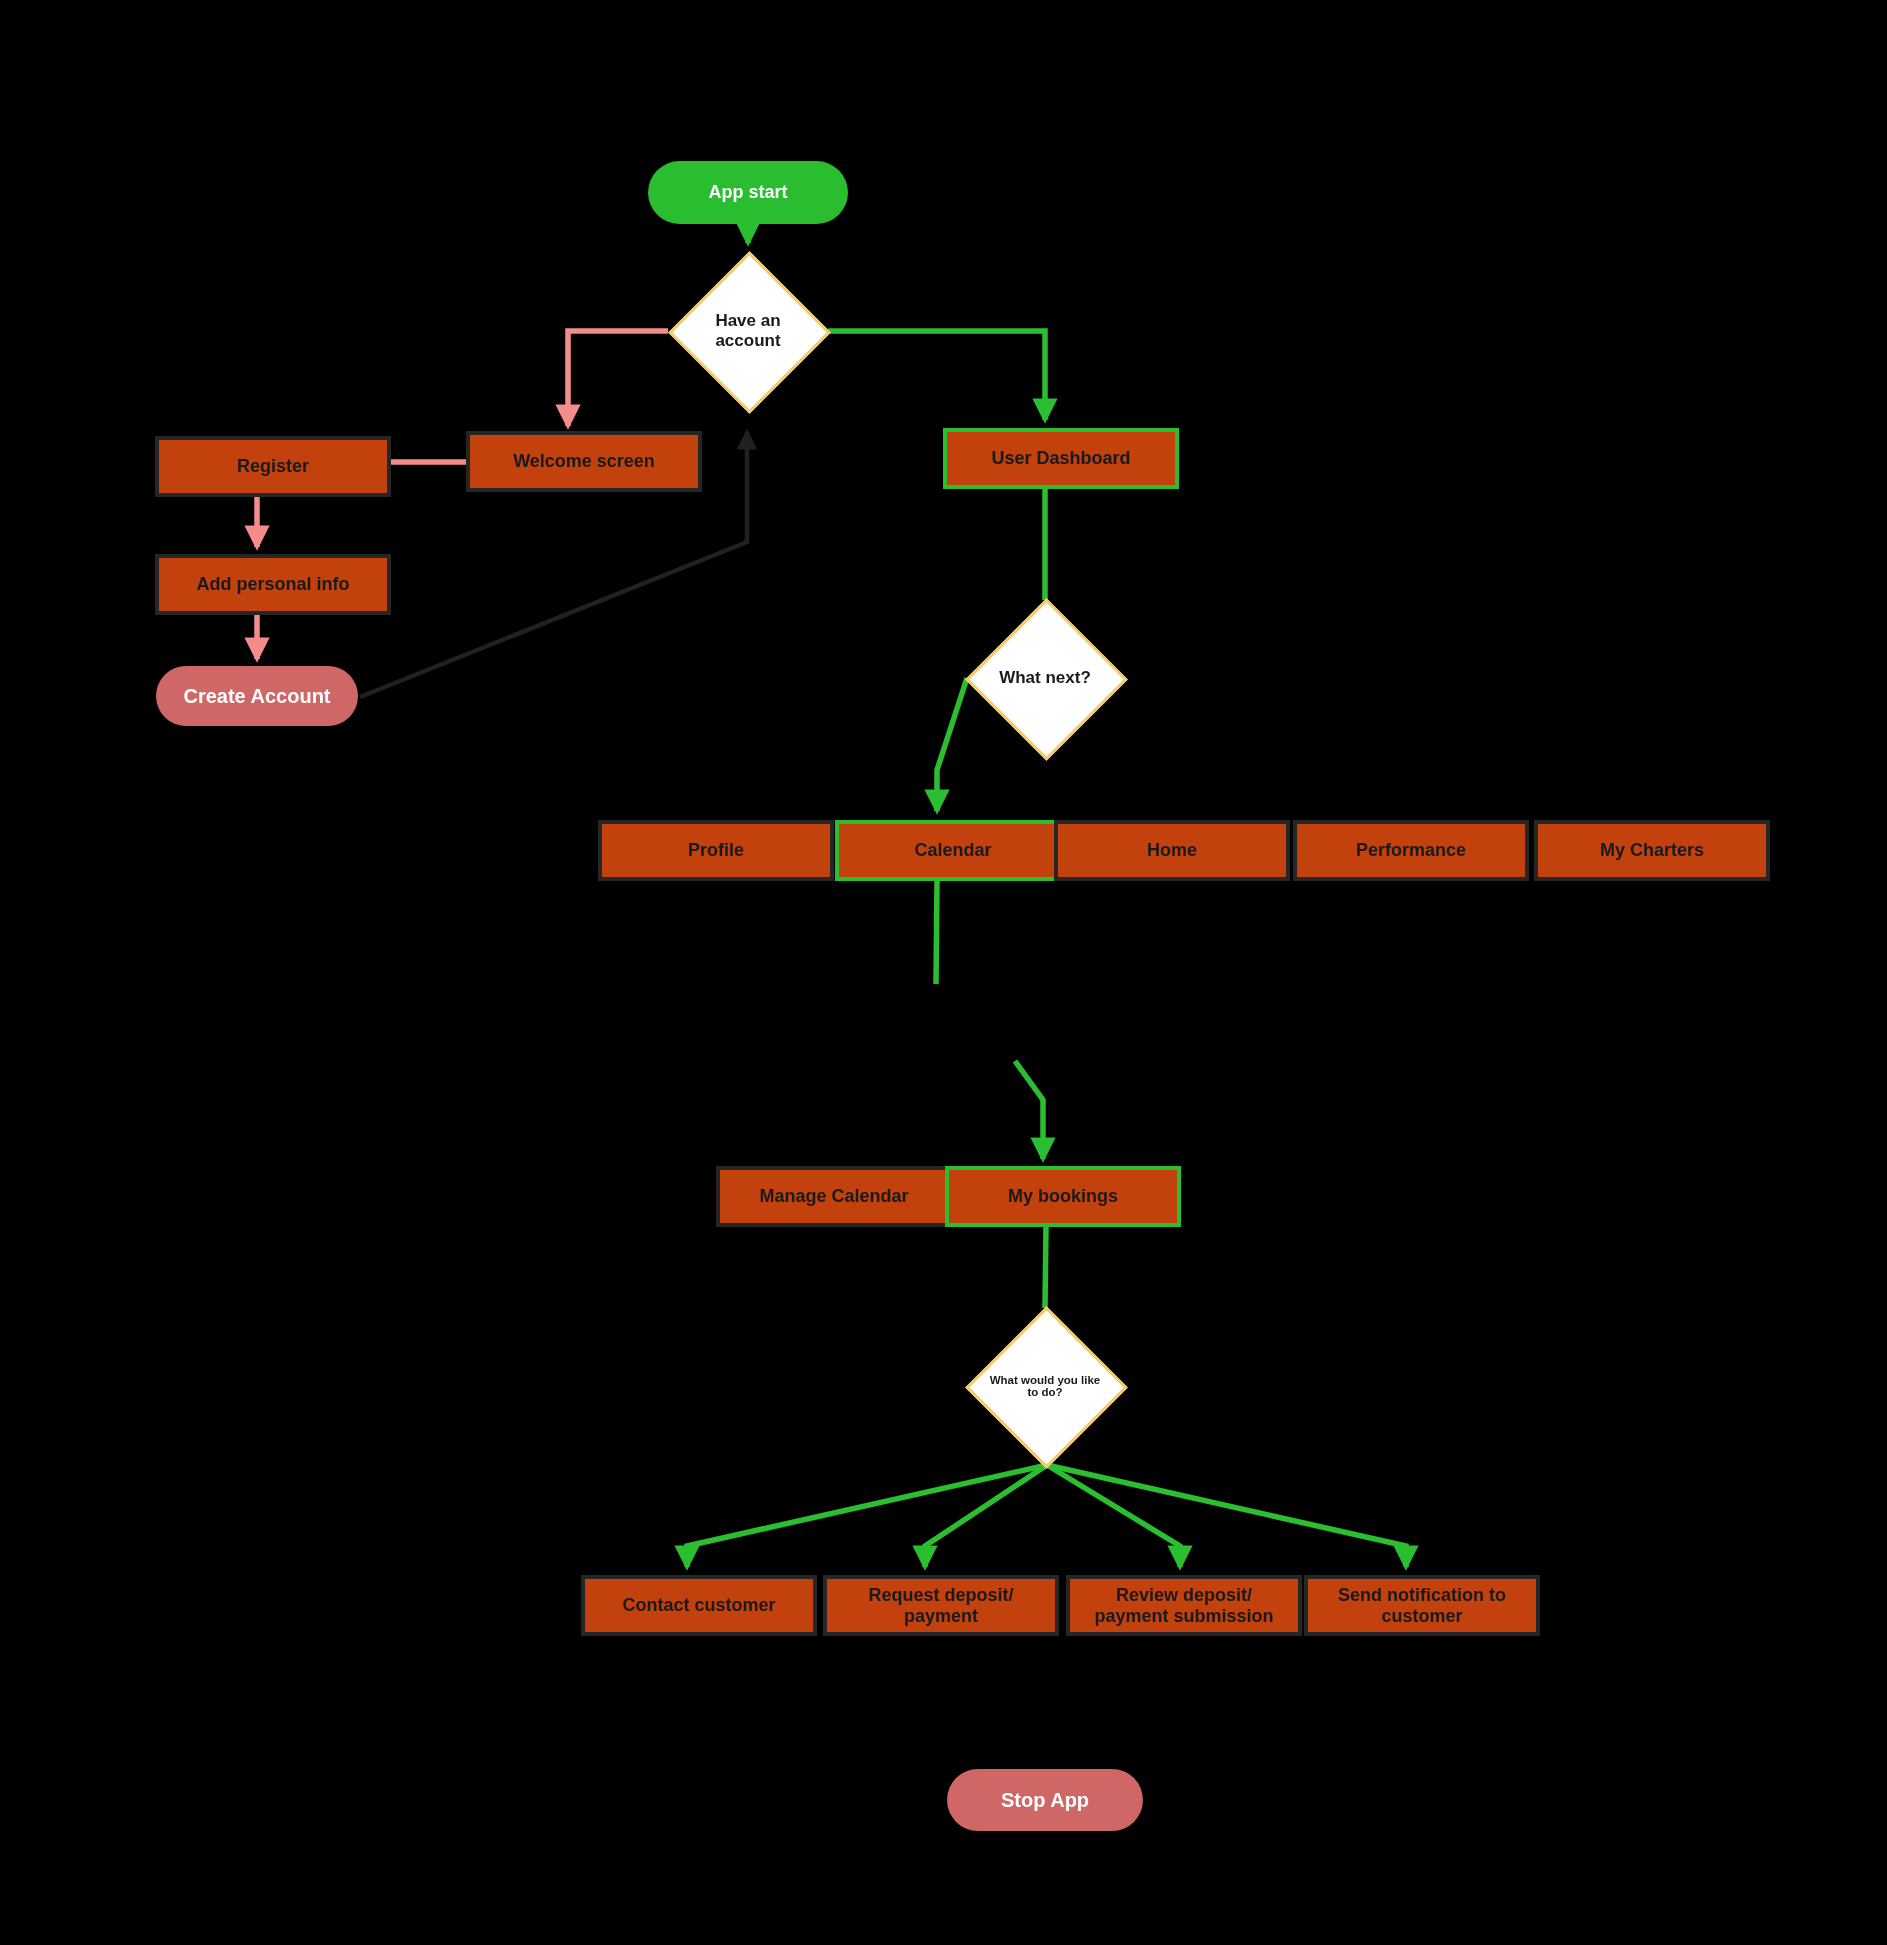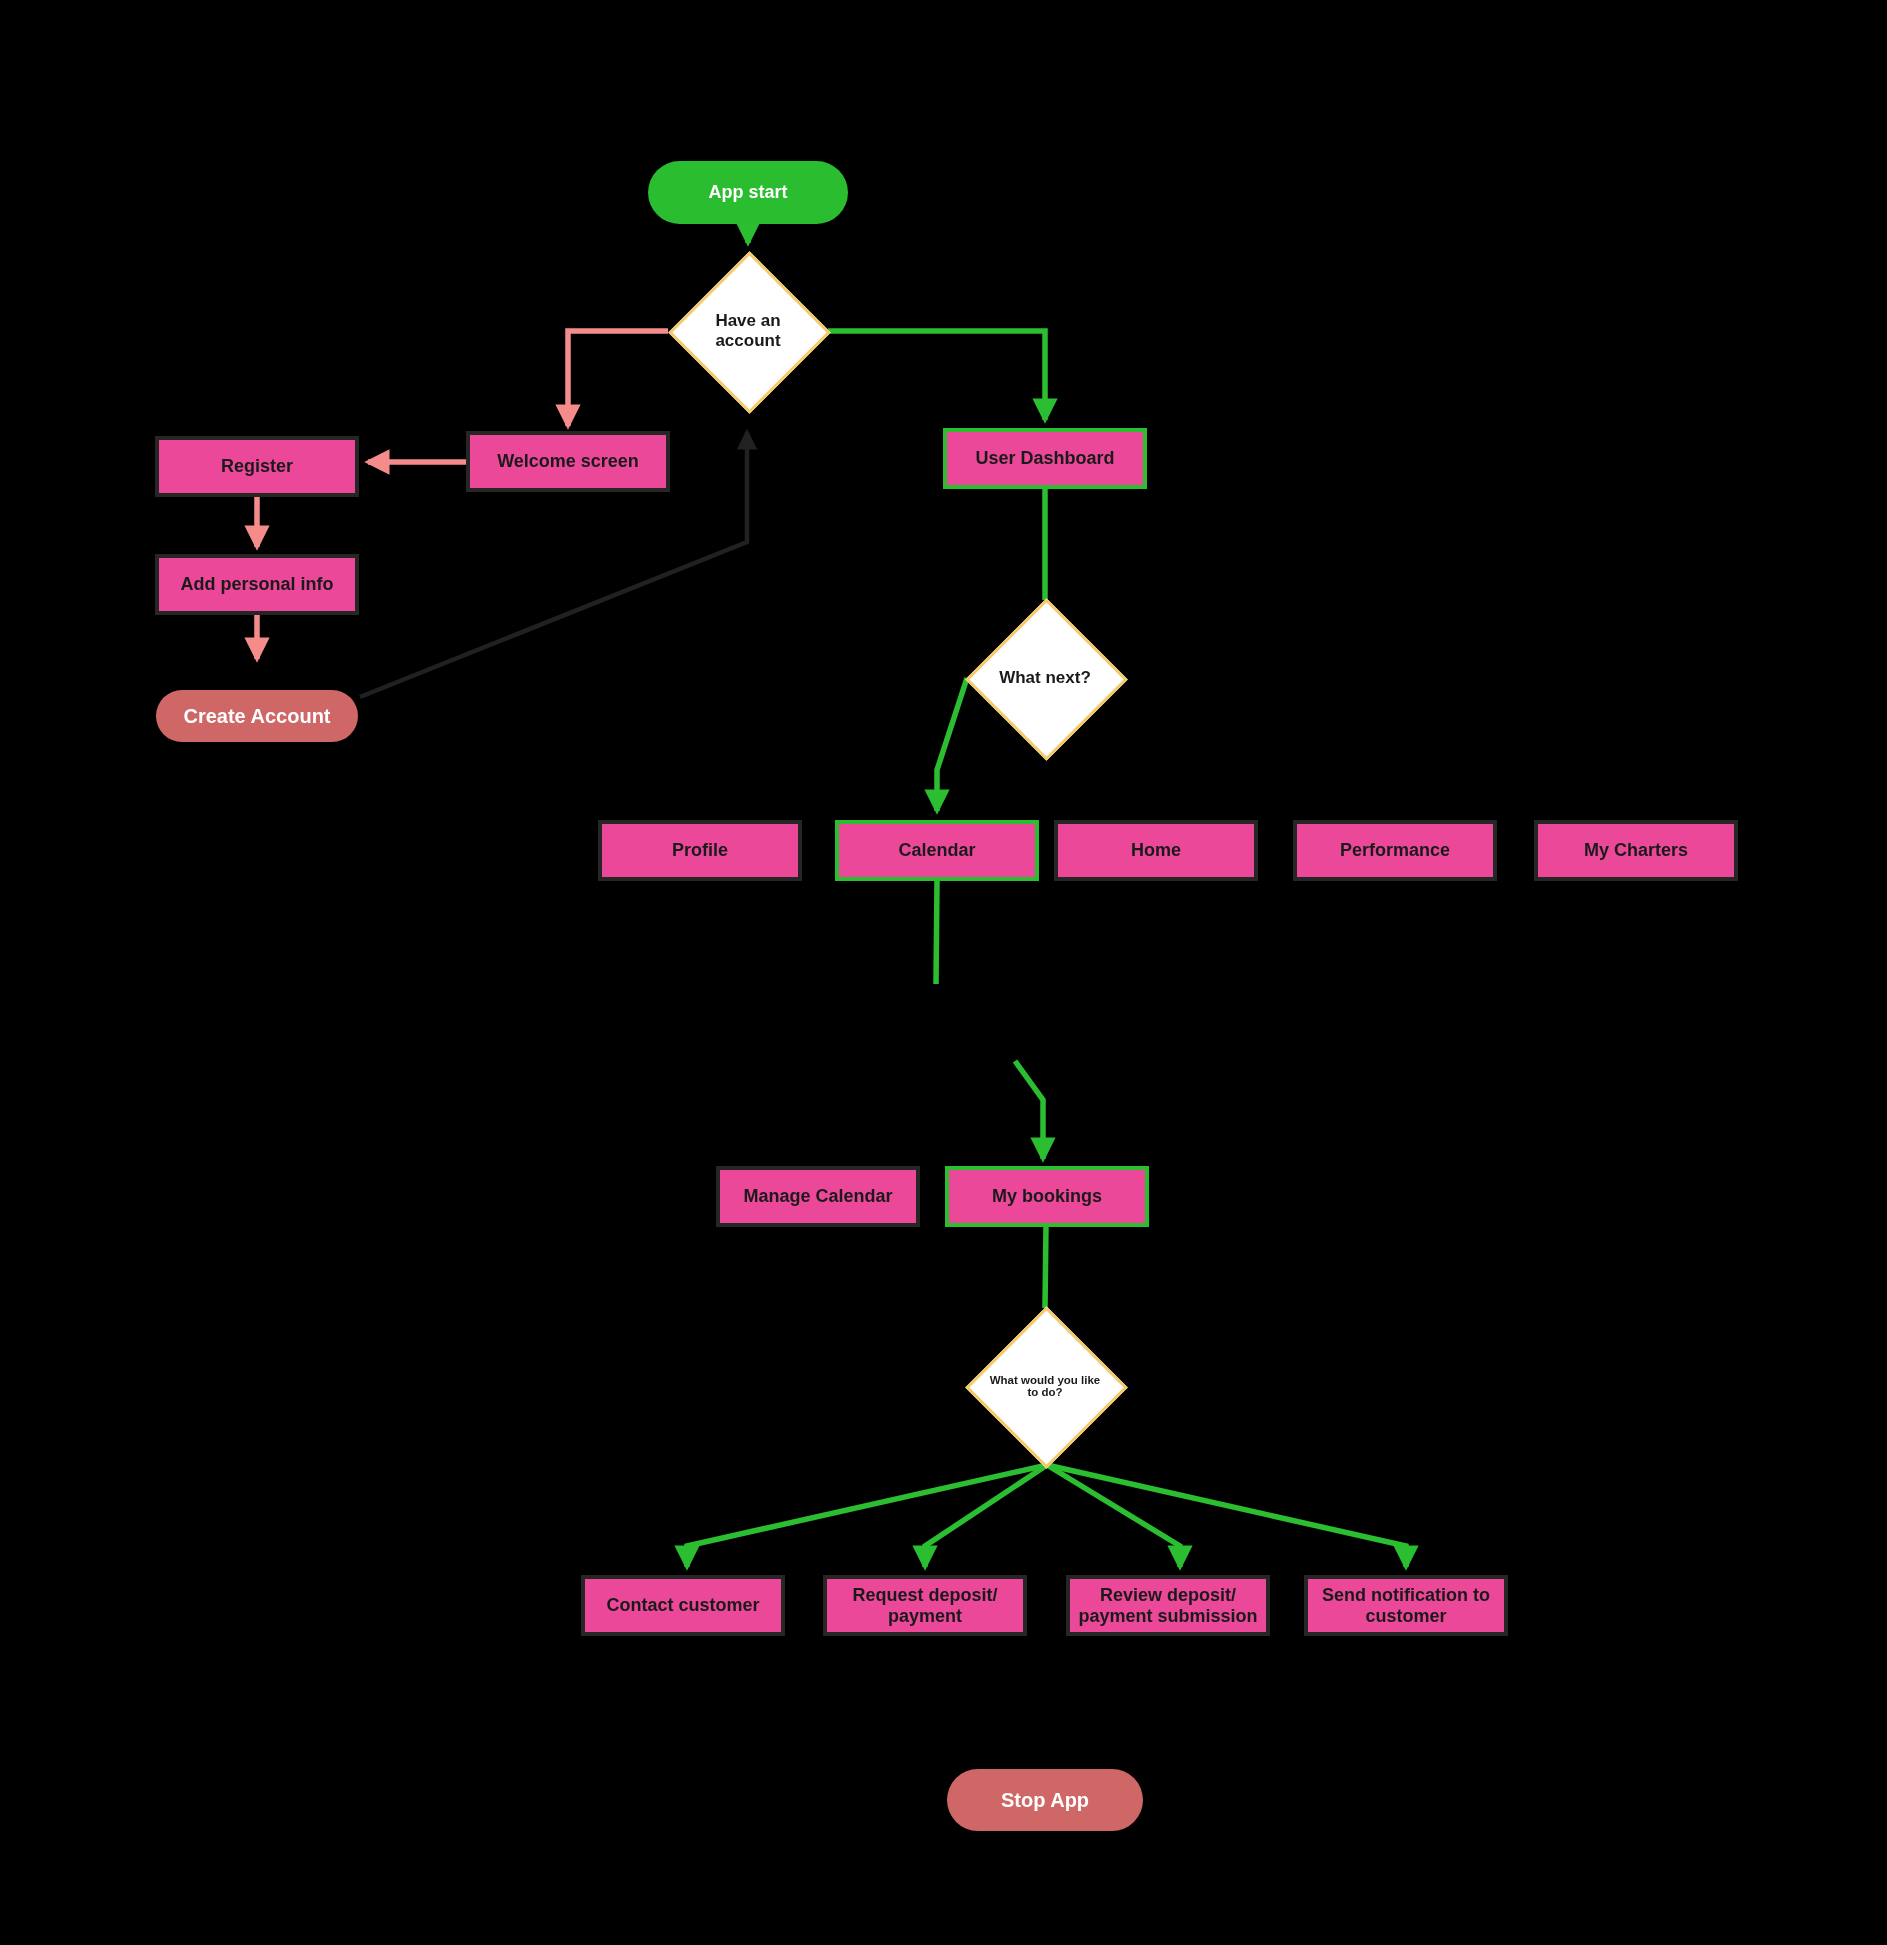--- a/index.html
+++ b/index.html
@@ -5,27 +5,27 @@
   html,body{margin:0;padding:0;background:#000;}
   #canvas{position:relative;width:1887px;height:1945px;background:#000;overflow:hidden;
           font-family:"Liberation Sans",sans-serif;}
   #edges{position:absolute;left:0;top:0;pointer-events:none;}
 
   
   .pill{position:absolute;display:flex;align-items:center;justify-content:center;
         color:#fff;font-weight:bold;text-align:center;margin-top:24px;}
   .pill.start{left:648px;top:137px;width:200px;height:63px;border-radius:32px;
         background:#2ABD2F;font-size:18px;}
-  .pill.create{left:156px;top:666px;width:202px;height:52px;border-radius:30px;
+  .pill.create{left:156px;top:642px;width:202px;height:60px;border-radius:30px;
         background:#CF6767;font-size:20px;}
   .pill.stop{left:947px;top:1745px;width:196px;height:62px;border-radius:31px;
         background:#CF6767;font-size:20px;}
 
-  .box{position:absolute;width:204px;height:61px;box-sizing:border-box;
-       background:#ec4899;border:4px solid #262626;display:flex;align-items:center;
+  .box{position:absolute;width:236px;height:61px;box-sizing:border-box;
+       background:#c2410c;border:4px solid #262626;display:flex;align-items:center;
        justify-content:center;text-align:center;font-weight:bold;font-size:18px;
        color:#1A1A1A;line-height:1.15;}
   .box.green{border-color:#2CBE31;}
   .box .lbl{display:block;max-width:190px;}
 
   .b-welcome{left:466px;top:431px;}
   .b-register{left:155px;top:436px;}
   .b-addinfo{left:155px;top:554px;}
   .b-dashboard{left:943px;top:428px;}
   .b-profile{left:598px;top:820px;}

